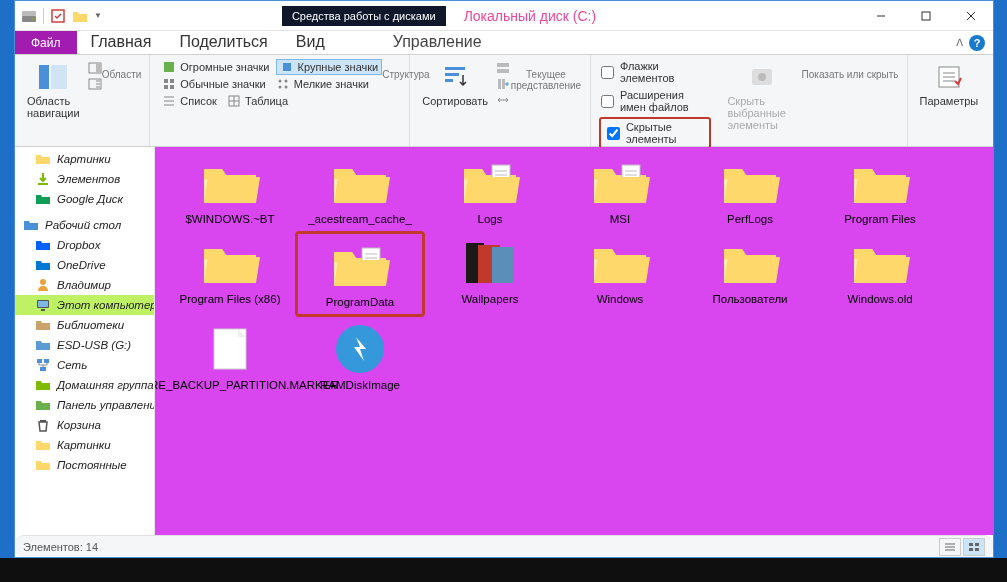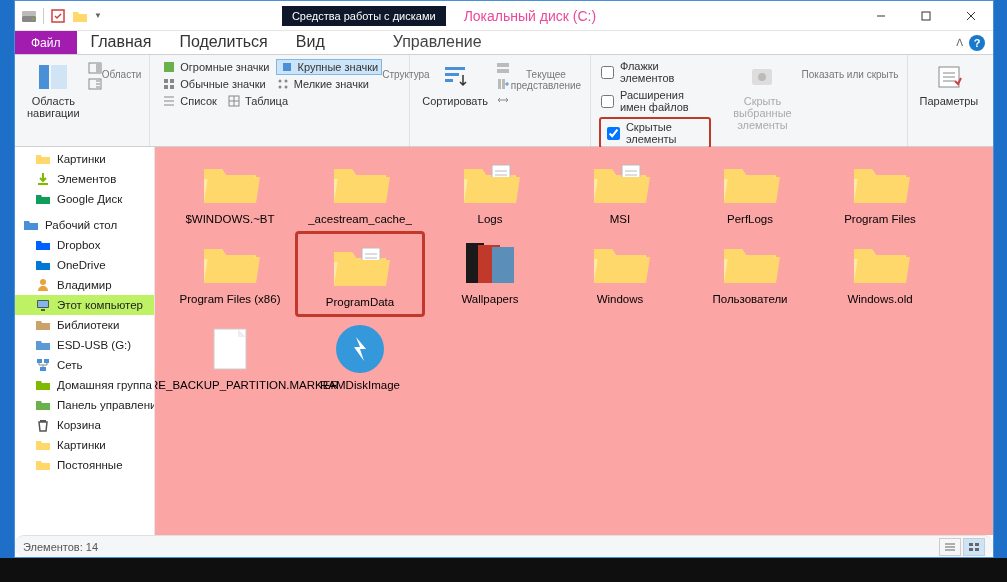--- a/index.html
+++ b/index.html
@@ -15,36 +15,36 @@
 .tabbar { height: 24px; display: flex; align-items: stretch; background: #fff; border-bottom: 1px solid #d0d0d0; }
 .tab-file { background: #a21caf; color: #fff; font-size: 12px; padding: 3px 16px; display: flex; align-items: center; }
 .tab { font-size: 16px; padding: 3px 14px; display: flex; align-items: center; color: #333; cursor: pointer; border-bottom: 2px solid transparent; }
 .tab.sub { color: #444; margin-left: 40px; }
 .help-area { margin-left: auto; display: flex; align-items: center; padding-right: 8px; gap: 6px; }
 .help-circle { width: 16px; height: 16px; border-radius: 50%; background: #1979ca; color: #fff; font-size: 11px; display: flex; align-items: center; justify-content: center; font-weight: bold; }
 .ribbon { height: 92px; background: #f5f6f7; border-bottom: 1px solid #d0d0d0; display: flex; }
 .ribbon-group { border-right: 1px solid #e0e0e0; padding: 4px 8px 2px 8px; display: flex; }
 .ribbon-group-content { flex: 1; display: flex; align-items: flex-start; gap: 4px; }
 .ribbon-group-label { font-size: 10px; color: #777; text-align: center; padding-top: 2px; margin-top: 8px; }
-.big-btn { display: flex; flex-direction: column; align-items: center; font-size: 11px; color: #333; padding: 2px 4px; cursor: pointer; text-align: center; }
+.big-btn { display: flex; flex-direction: column; align-items: center; font-size: 11px; color: #333; padding: 2px 4px; cursor: pointer; }
 .big-btn .icon-box { width: 32px; height: 32px; margin-bottom: 2px; }
 .small-btn { display: flex; align-items: center; font-size: 11px; color: #333; padding: 1px 4px; cursor: pointer; gap: 4px; white-space: nowrap; }
 .small-btn.active { background: #cce4f7; border: 1px solid #7fb8e6; padding: 0 3px; }
 .small-icon { width: 14px; height: 14px; display: inline-block; }
 .checkbox-item { display: flex; align-items: center; font-size: 11px; color: #333; gap: 6px; padding: 1px 2px; }
 .checkbox-item input { width: 13px; height: 13px; }
 .highlighted { border: 2px solid #c0392b; border-radius: 3px; padding: 1px 4px; }
 .disabled { color: #aaa; }
 .body-area { flex: 1; display: flex; overflow: hidden; }
 .sidebar { width: 140px; background: #fff; border-right: 1px solid #e5e5e5; overflow-y: auto; padding: 2px 0; }
-.tree-item { display: flex; align-items: center; font-size: 11.5px; color: #222; padding: 2px 4px 2px 20px; gap: 6px; cursor: pointer; white-space: nowrap; overflow: hidden; }
+.tree-item { display: flex; align-items: center; font-size: 11.5px; color: #222; padding: 2px 4px 2px 20px; gap: 6px; cursor: pointer; white-space: nowrap; overflow: hidden; font-style: italic; }
 .tree-item.root { padding-left: 8px; margin-top: 6px; }
 .tree-item.selected { background: #bef264; }
 .tree-icon { width: 16px; height: 16px; flex-shrink: 0; }
-.content { flex: 1; background: #fca5a5; overflow: auto; padding: 4px 10px; }
+.content { flex: 1; background: #d946ef; overflow: auto; padding: 4px 10px; }
 .items-grid { display: flex; flex-wrap: wrap; gap: 0; }
 .folder-item { width: 130px; display: flex; flex-direction: column; align-items: center; padding: 6px 4px; font-size: 11.5px; text-align: center; cursor: pointer; }
 .folder-item.highlighted-item { border: 3px solid #c0392b; border-radius: 4px; }
 .folder-icon { width: 64px; height: 52px; margin-bottom: 4px; position: relative; }
 .folder-svg { width: 100%; height: 100%; }
 .statusbar { height: 22px; background: #f5f6f7; border-top: 1px solid #e0e0e0; display: flex; align-items: center; padding: 0 8px; font-size: 11px; color: #555; border-radius: 9px; }
 .status-right { margin-left: auto; display: flex; gap: 2px; }
 .view-toggle { width: 22px; height: 18px; border: 1px solid #ccc; display: flex; align-items: center; justify-content: center; cursor: pointer; }
 .taskbar { position: absolute; bottom: 0; left: 0; right: 0; height: 24px; background: #0f0f0f; }
 svg { display: block; }

